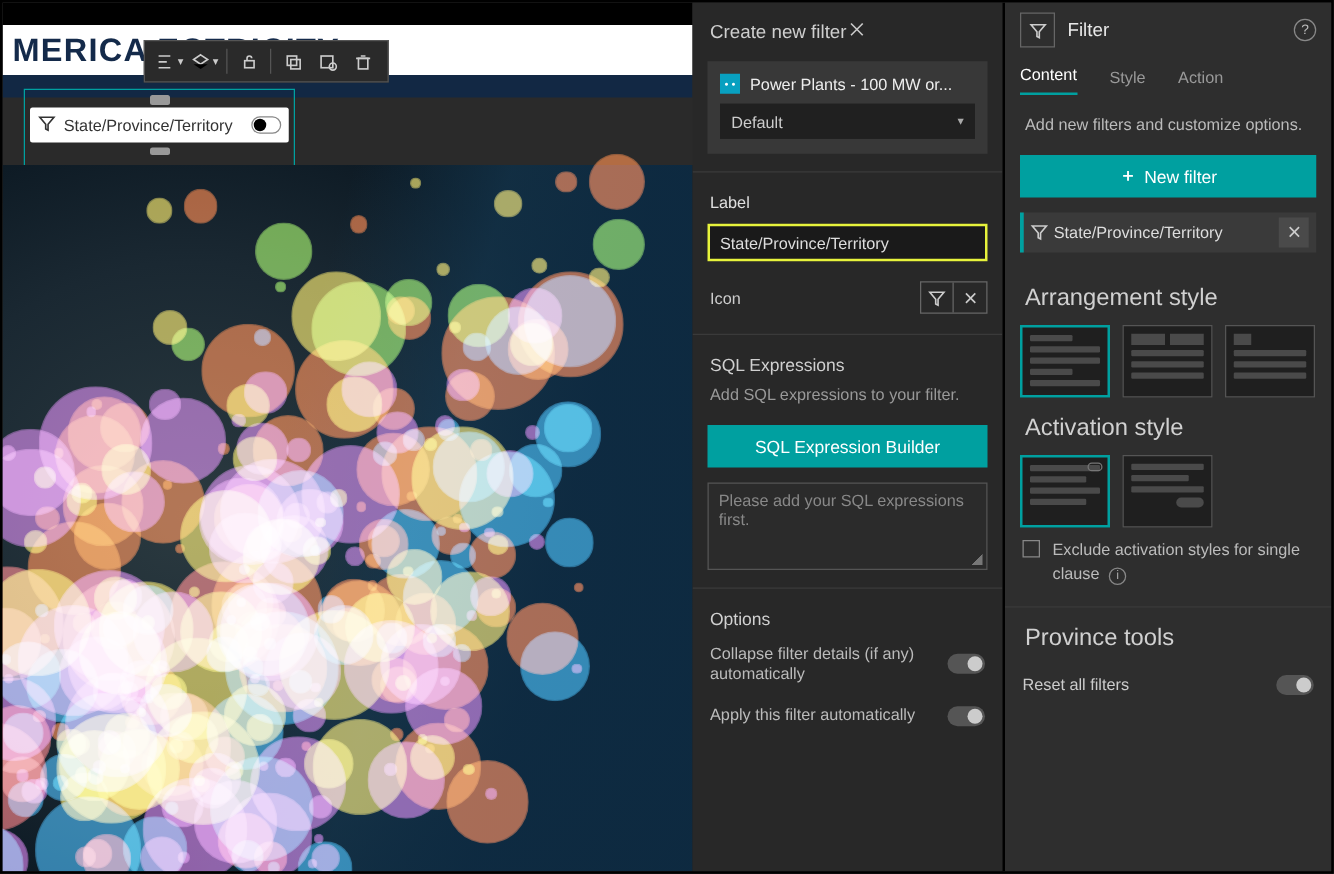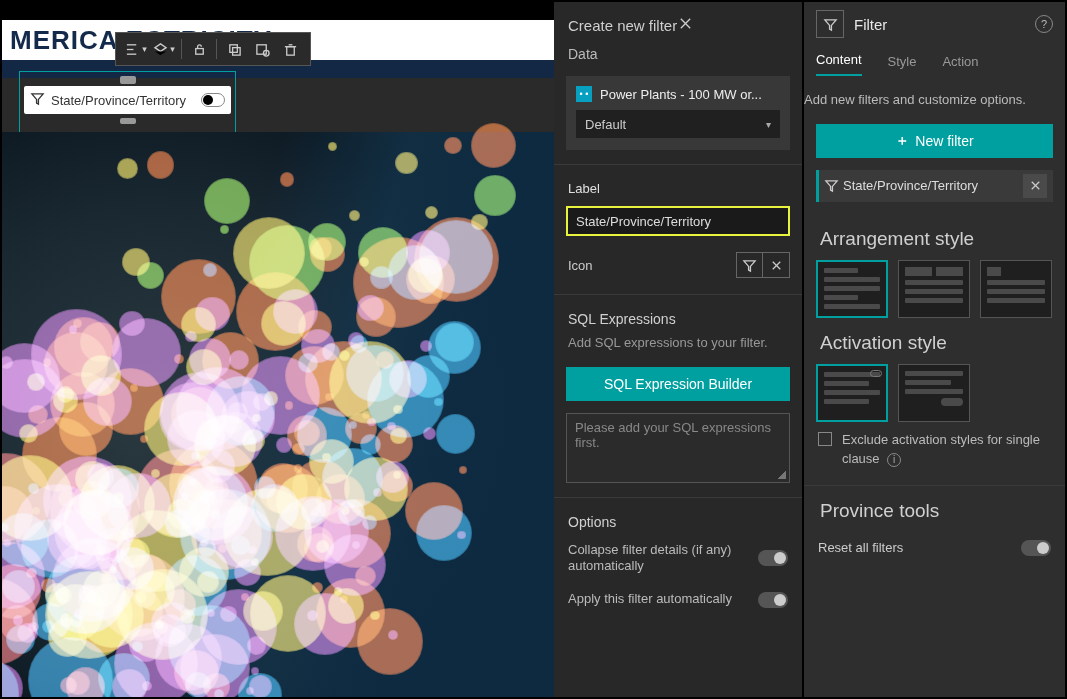--- a/index.html
+++ b/index.html
@@ -66,21 +66,21 @@
   .switch::after { content:""; position:absolute; right:2px; top:2px; width:12px; height:12px; background:#ccc; border-radius:50%; }
 
   
   .right-panel { width:263px; height:100%; background:#2e2e2e; display:flex; flex-direction:column; font-size:13px; border-left:2px solid #000; }
   .rp-top { display:flex; align-items:center; height:44px; padding:0 12px; color:#e8e8e8; font-size:15px; }
   .rp-top .fp-iconbox { width:28px; height:28px; border:1px solid #666; display:flex; align-items:center; justify-content:center; margin-right:10px; }
   .rp-top .help { margin-left:auto; width:18px; height:18px; border:1px solid #888; border-radius:50%; display:flex; align-items:center; justify-content:center; font-size:11px; color:#bbb; cursor:pointer;}
   .rp-tabs { display:flex; align-items:flex-end; padding:0 12px; height:30px; color:#999; font-size:13px; }
   .rp-tabs div { margin-right:26px; padding-bottom:7px; cursor:pointer; }
   .rp-tabs .active { color:#fff; border-bottom:2px solid #00a0a0; }
-  .rp-instr { padding:14px 0; color:#bbb; line-height:1.5; }
+  .rp-instr { padding:14px 16px; color:#bbb; line-height:1.5; }
   .rp-newfilter { margin:0 12px 12px 12px; height:34px; background:#00a0a0; color:#fff; display:flex; align-items:center; justify-content:center; font-size:14px; cursor:pointer; }
   .rp-newfilter .plus { margin-right:6px; font-weight:bold; font-size:14px; }
   .rp-filter-item { margin:0 12px 8px 12px; height:32px; background:#3a3a3a; display:flex; align-items:center; padding:0 6px 0 0; border-left:3px solid #00a0a0; }
   .rp-filter-item .funnel { width:24px; display:flex; justify-content:center; color:#ccc;}
   .rp-filter-item .txt { flex:1; color:#ddd; font-size:13px; }
   .rp-filter-item .del { width:24px; height:24px; display:flex; align-items:center; justify-content:center; background:#4a4a4a; color:#ddd; cursor:pointer; font-size:13px; }
   .rp-h { padding:18px 16px 10px 16px; color:#d0d0d0; font-size:19px; }
   .style-row { display:flex; padding:0 12px; gap:10px; }
   .style-box { width:72px; height:58px; border:1px solid #555; background:#1f1f1f; padding:6px; display:flex; flex-direction:column; gap:4px; cursor:pointer; }
   .style-box.sel { border:2px solid #00a0a0; }
@@ -489,21 +489,20 @@
 <div class="center-panel">
   <div class="cp-header">
     <span>Create new filter</span>
     <span class="cp-close">
       <svg class="ico" viewBox="0 0 16 16">
           <line x1="3" y1="3" x2="13" y2="13"></line>
           <line x1="13" y1="3" x2="3" y2="13"></line>
         </svg>
     </span>
   </div>
-  <div class="cp-sub">Data</div>
   <div class="cp-databox">
     <div class="datasrc-row">
       <span class="ds-square">• •</span>
       <span>Power Plants - 100 MW or...</span>
     </div>
     <div class="cp-select">
       <span>Default</span>
       <span class="caret">▾</span>
     </div>
   </div>

